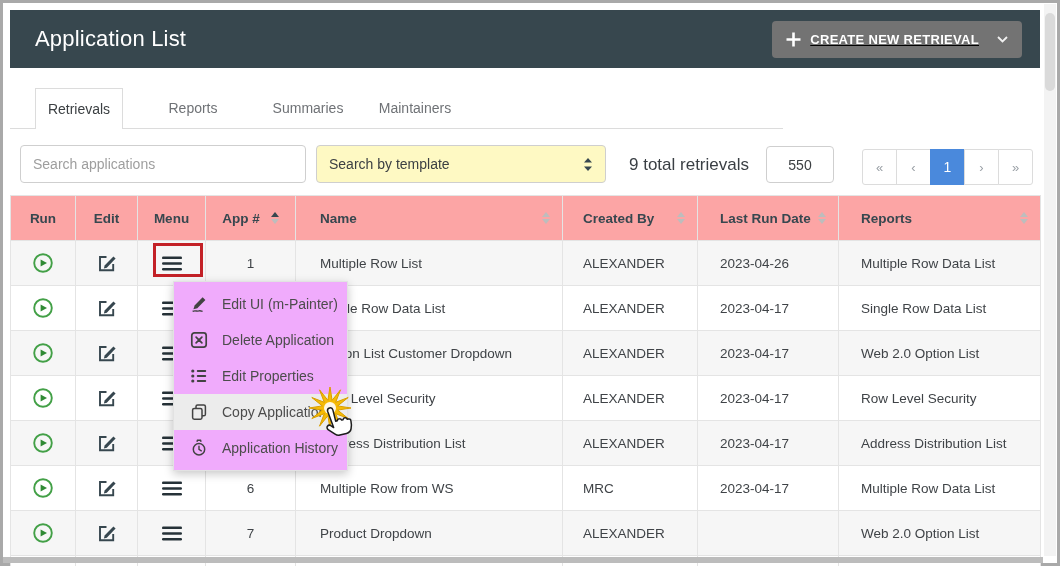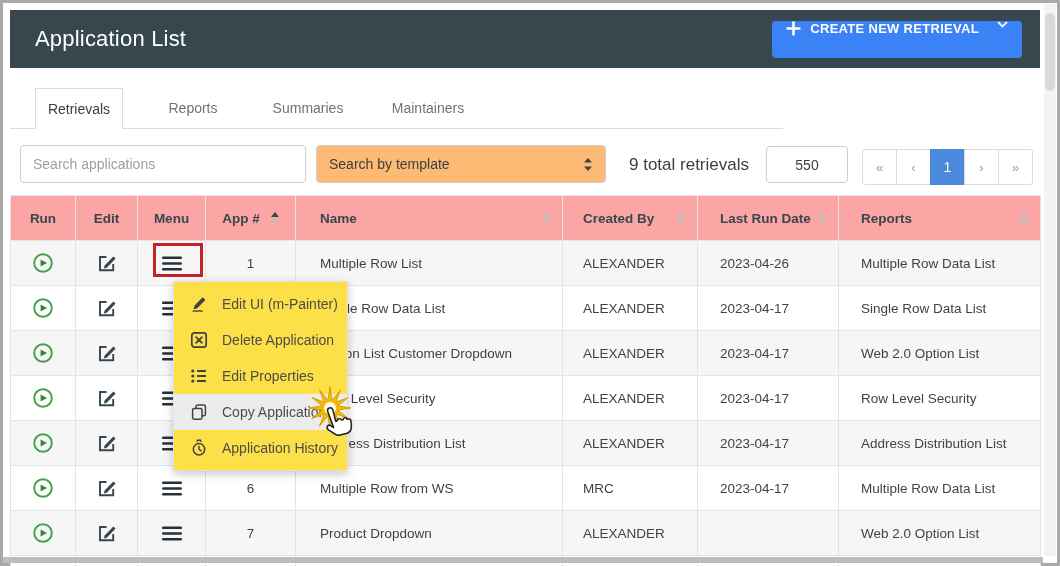--- a/index.html
+++ b/index.html
@@ -9,61 +9,61 @@
     overflow: hidden; box-shadow: inset 0 0 0 3px #a9a9a9;
   }
   
   .topbar {
     position: absolute; left: 10px; top: 10px; width: 1030px; height: 58px;
     background: #37474e; display: flex; align-items: center;
     justify-content: space-between; padding: 0 18px 0 25px;
   }
   .topbar-title { color: #fff; font-size: 22px; font-weight: 500; letter-spacing: .2px; }
   .create-btn {
-    display: flex; align-items: flex-start; background: #3b82f6; border: none;
-    border-radius: 4px; height: 37px; padding: 0 14px 0 14px; cursor: pointer;
+    display: flex; align-items: center; background: #737373; border: none;
+    border-radius: 4px; height: 37px; padding: 0 14px 0 14px; cursor: pointer; text-decoration: underline;
   }
   .create-btn .plus { margin-right: 9px; display: flex; }
   .create-btn .lbl { color: #fff; font-size: 13px; font-weight: 700; letter-spacing: .3px; }
   .create-btn .chev { margin-left: 18px; display: flex; opacity: .9; }
   
   .tab-active {
     position: absolute; left: 35px; top: 88px; width: 88px; height: 41px; z-index: 2;
     background: #fff; border: 1px solid #dcdcdc; border-bottom: none;
     display: flex; align-items: center; justify-content: center;
     font-size: 14px; color: #3c4043; cursor: pointer;
   }
   .tab { position: absolute; top: 88px; height: 40px; display: flex; align-items: center;
     justify-content: center; font-size: 14px; color: #6f7276; cursor: pointer; }
   .tab-reports { left: 155px; width: 76px; }
   .tab-summaries { left: 263px; width: 90px; }
-  .tab-maintainers { left: 383px; width: 90px; }
+  .tab-maintainers { left: 370px; width: 90px; }
   .tabs-underline { position: absolute; left: 10px; top: 128px; width: 773px; height: 1px; background: #dcdcdc; }
   .launch-btn {
     position: absolute; right: 23px; top: 89px; height: 35px; background: #fff;
     border: 1px solid #4caf50; border-radius: 4px; display: flex; align-items: center;
     padding: 0 13px; cursor: pointer;
   }
   .launch-btn .lbl { color: #3d9140; font-size: 14.5px; margin-left: 8px; }
   
   .search-input {
     position: absolute; left: 20px; top: 145px; width: 286px; height: 38px;
     border: 1px solid #cfcfcf; border-radius: 4px; padding: 0 12px; font-size: 14px;
     color: #3c4043; font-family: "Liberation Sans", sans-serif; outline: none;
   }
   .search-input::placeholder { color: #9e9e9e; }
   .template-select {
     position: absolute; left: 316px; top: 145px; width: 290px; height: 38px;
-    border: 1px solid #cfcfcf; border-radius: 4px; background: #fdba74;
+    border: 1px solid #cfcfcf; border-radius: 4px; background: #fef9c3;
     display: flex; align-items: center; justify-content: space-between;
     padding: 0 12px; font-size: 14px; color: #3c4043; cursor: pointer;
   }
   .total-text { position: absolute; left: 629px; top: 155px; font-size: 17px; color: #3a3f44; }
   .size-input {
-    position: absolute; left: 766px; top: 146px; width: 82px; height: 37px;
+    position: absolute; left: 766px; top: 146px; width: 68px; height: 37px;
     border: 1px solid #cfcfcf; border-radius: 4px; text-align: center; font-size: 14px;
     color: #3c4043; font-family: "Liberation Sans", sans-serif; outline: none;
   }
   .pagination { position: absolute; left: 862px; top: 149px; display: flex; }
   .page-btn {
     width: 35px; height: 36px; background: #fff; border: 1px solid #dcdcdc;
     margin-left: -1px; display: flex; align-items: center; justify-content: center;
     font-size: 13px; color: #9aa0a6; cursor: pointer;
   }
   .page-btn:first-child { margin-left: 0; border-radius: 3px 0 0 3px; }
@@ -88,21 +88,21 @@
   .icon-btn { display: inline-flex; align-items: center; justify-content: center; vertical-align: middle; cursor: pointer; }
   
   .sort { display: inline-block; }
   .sort i { display: block; width: 0; height: 0; border-left: 4.5px solid transparent; border-right: 4.5px solid transparent; margin: 1.5px auto; }
   .sort .up { border-bottom: 5.5px solid #bdbdbd; }
   .sort .down { border-top: 5.5px solid #bdbdbd; }
   .sort.asc .up { border-bottom-color: #37474f; }
   
   .ctx-menu {
     position: absolute; left: 173px; top: 281px; width: 175px; z-index: 50;
-    background: #fde047; border: 1px solid #e2e2e2; box-shadow: 0 3px 9px rgba(0,0,0,.22);
+    background: #f0abfc; border: 1px solid #e2e2e2; box-shadow: 0 3px 9px rgba(0,0,0,.22);
     padding: 4px 0;
   }
   .ctx-item { display: flex; align-items: center; height: 36px; padding-left: 15px; cursor: pointer; }
   .ctx-item .ci { width: 20px; display: flex; justify-content: center; }
   .ctx-item .lbl { margin-left: 13px; font-size: 14px; color: #4c4c4c; }
   .ctx-item.active { background: #ececec; }
   
   .red-box { position: absolute; left: 153px; top: 243px; width: 50px; height: 34px;
     border: 3px solid #c32127; z-index: 40; pointer-events: none; }
   .cursor-overlay { position: absolute; left: 300px; top: 385px; z-index: 100; pointer-events: none; }

